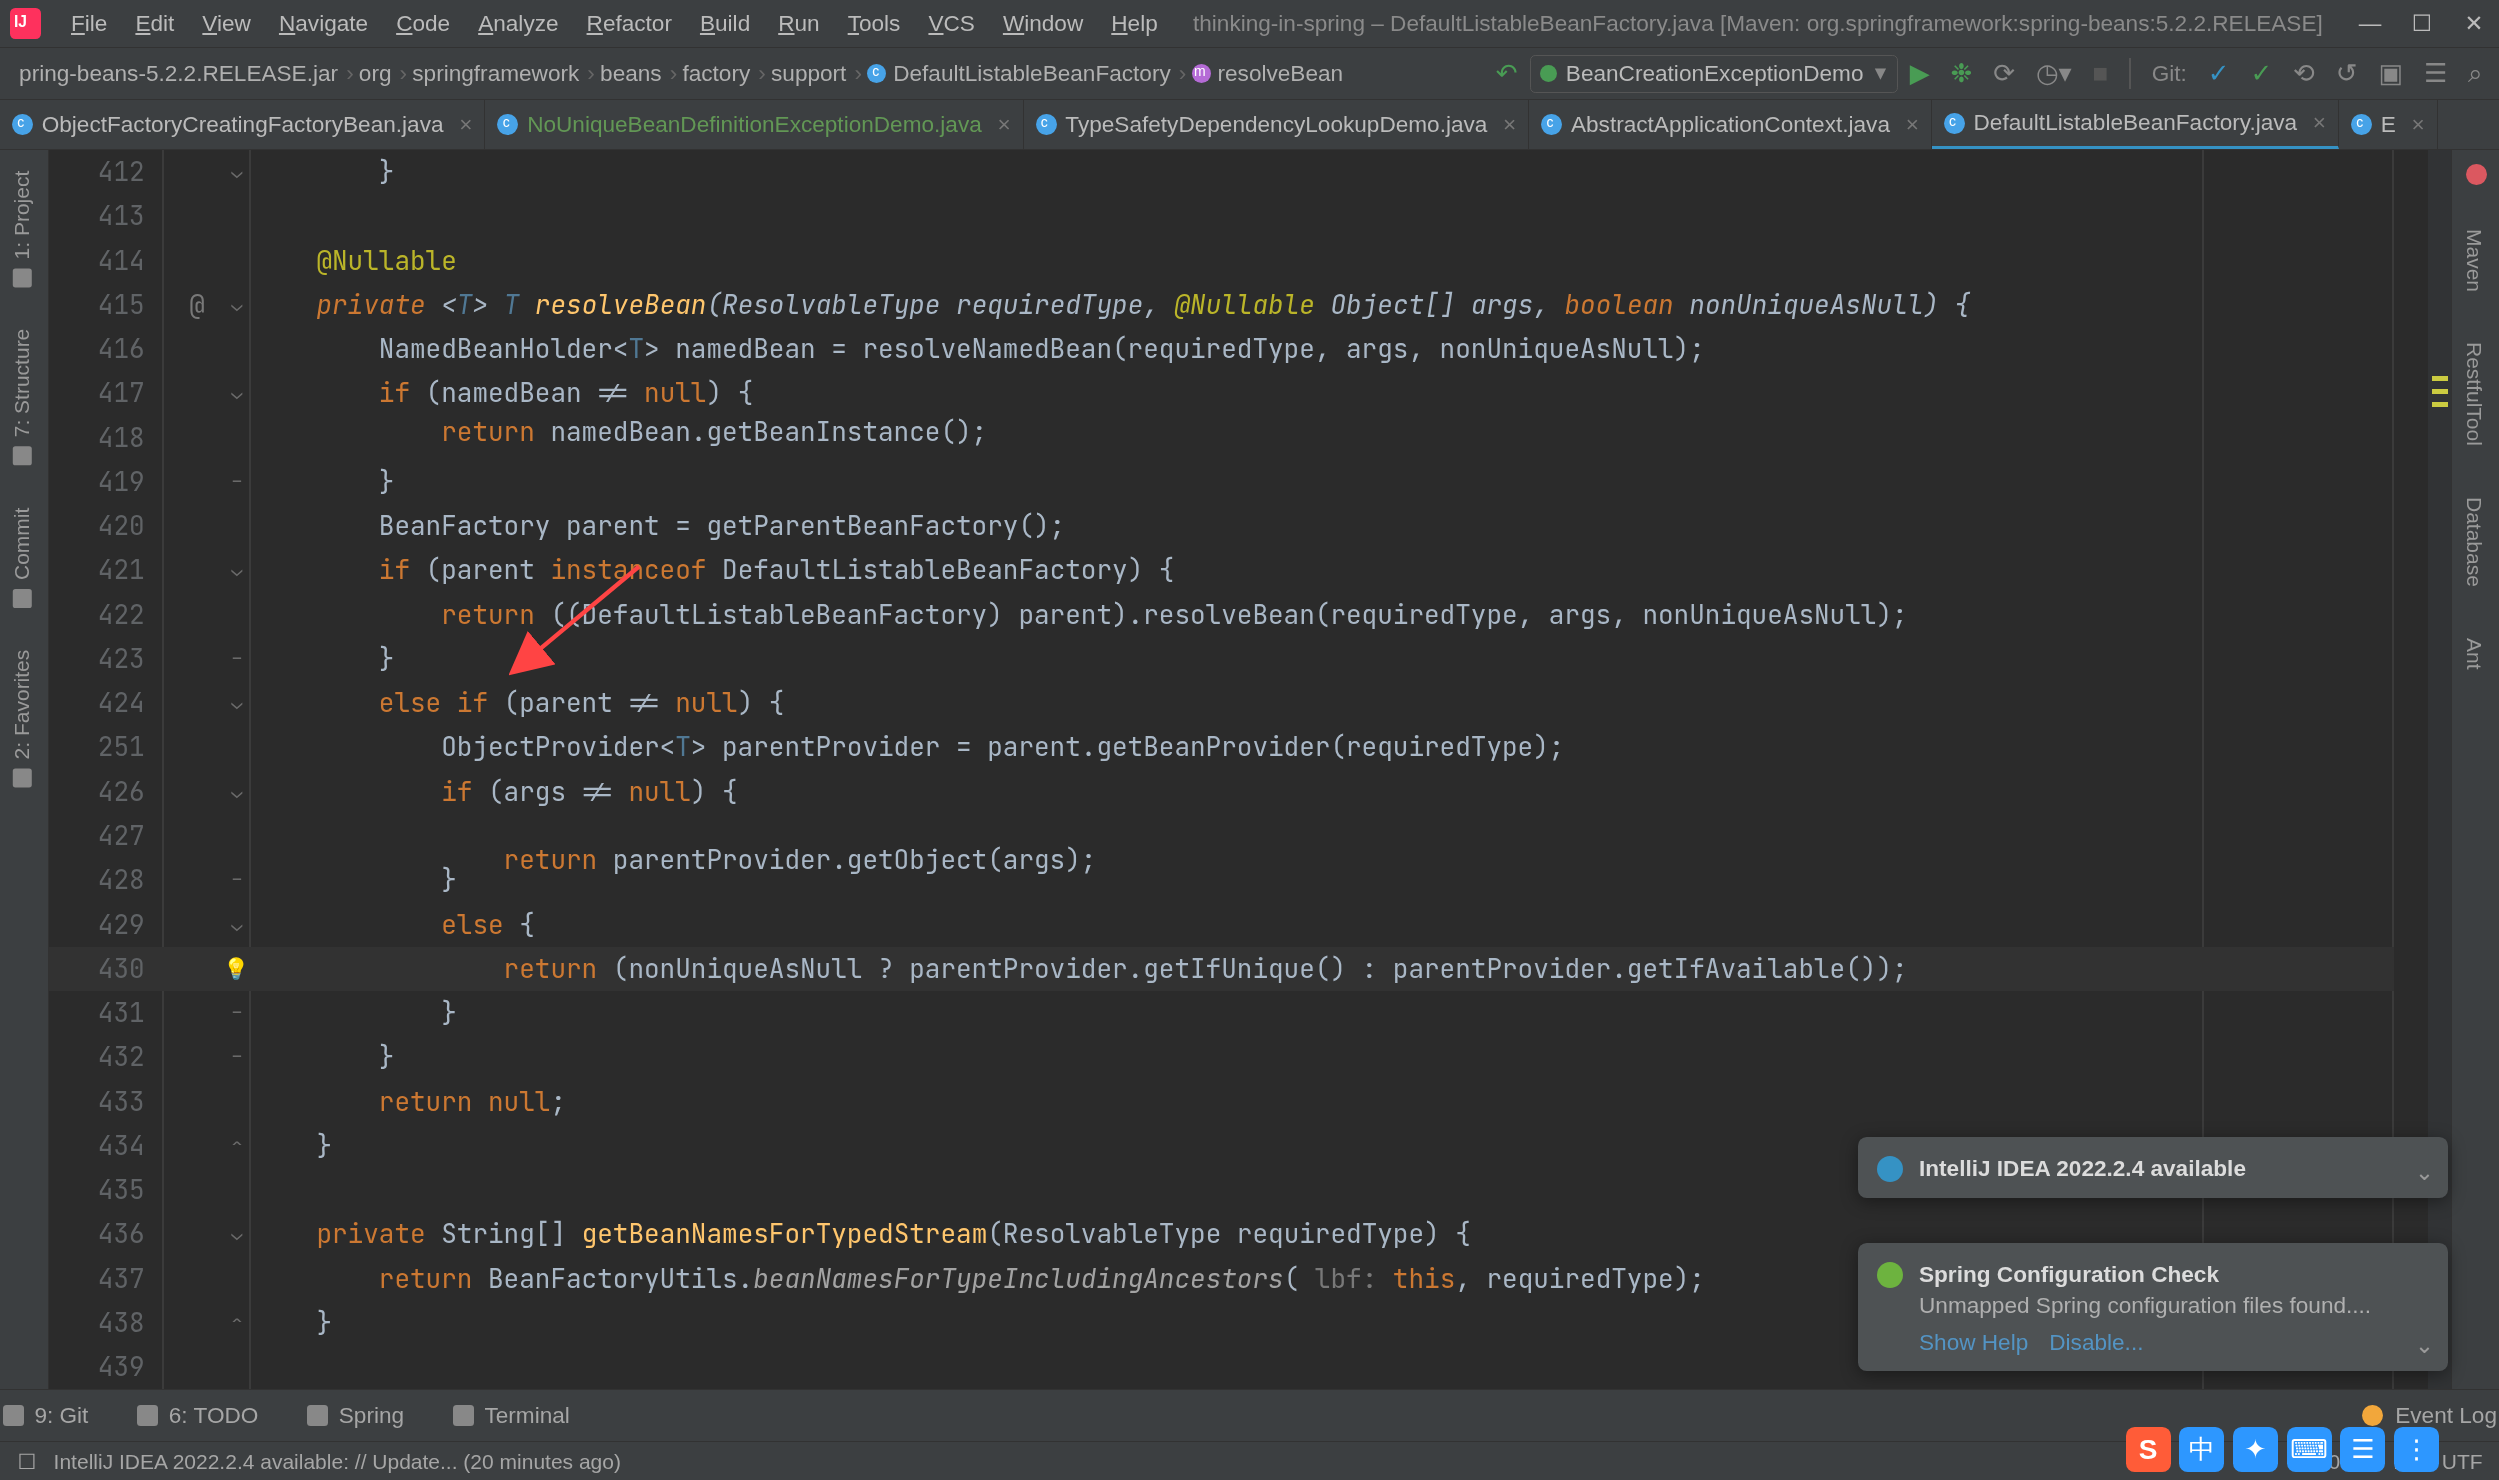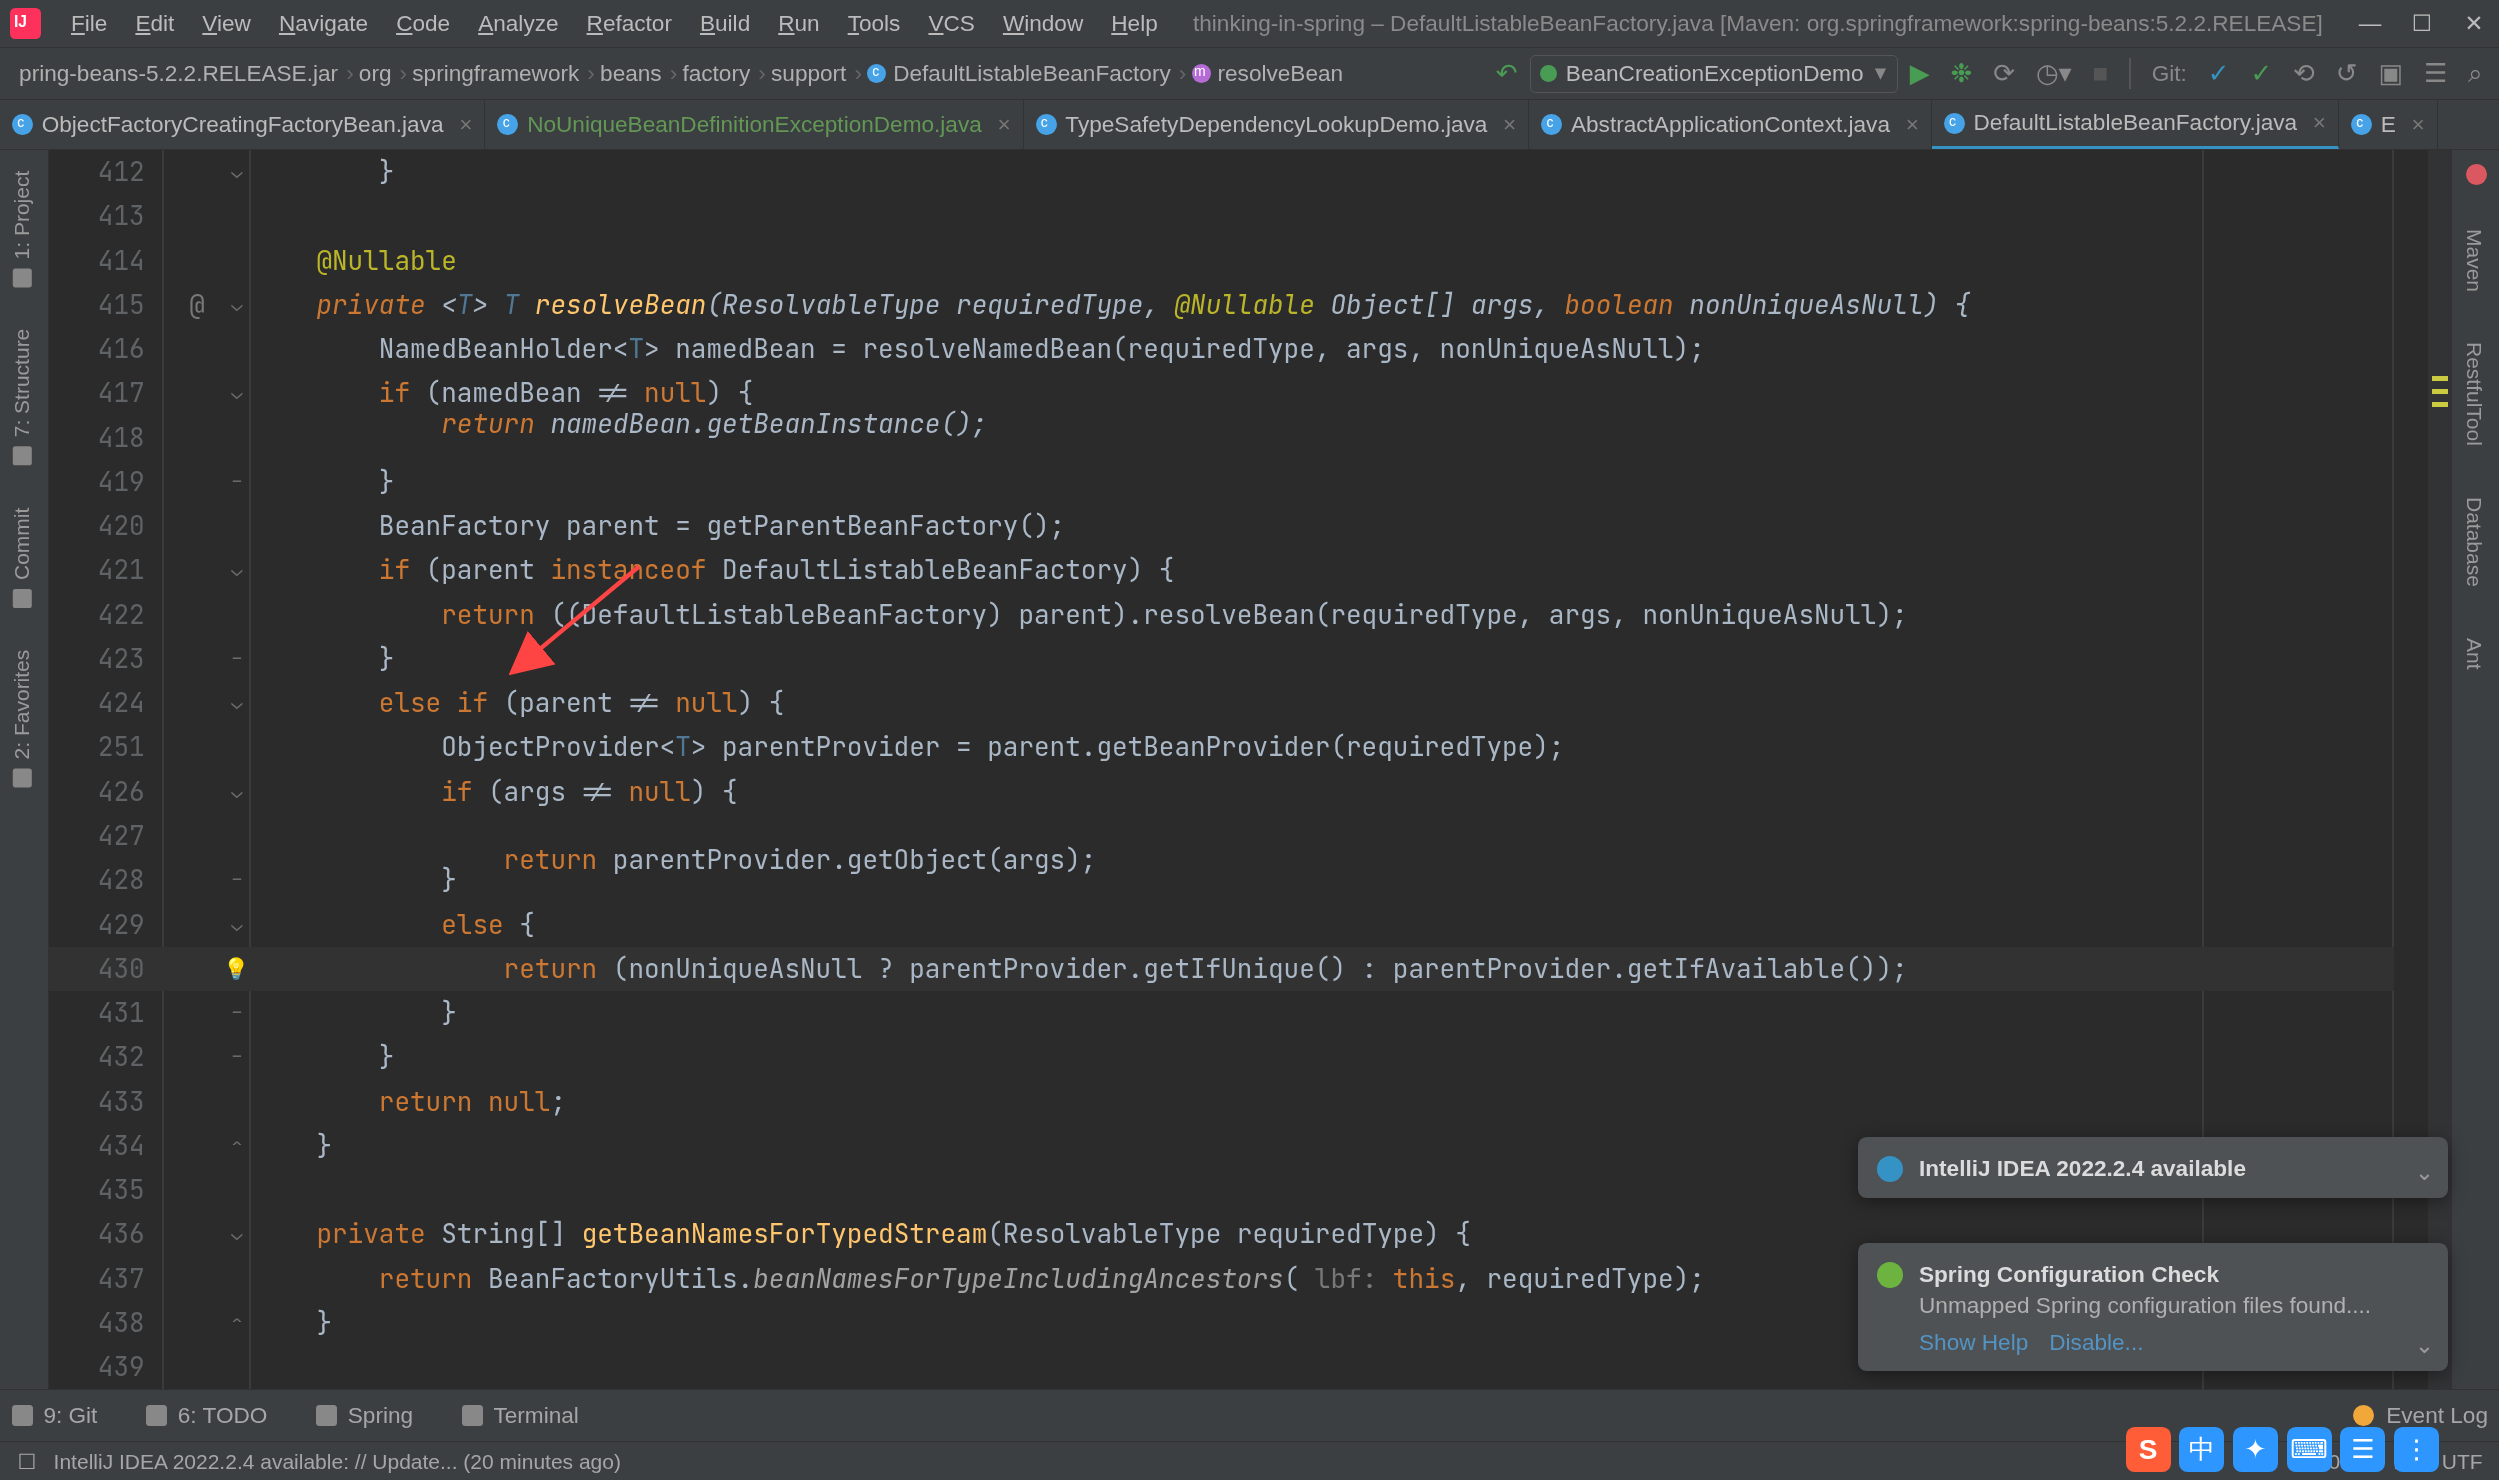--- a/index.html
+++ b/index.html
@@ -143,21 +143,21 @@
 }
 .notif .n-title{color:#dcdcdc;font-weight:600;}
 .notif .n-body{color:#b0b0b0;padding-top:5.2px;}
 .notif .n-link{color:#5394c4;padding-top:10.4px;display:inline-block;margin-right:21px;}
 .notif .n-ic{position:absolute;left:19px;top:19px;width:26px;height:26px;border-radius:13px;}
 .notif .chev{position:absolute;right:14px;bottom:12px;color:#9a9a9a;}
 
 .btm-tools{
   position:absolute; left:0; right:0; bottom:40px; height:52px;
   background:#3c3f41; border-top:0.9px solid #323232;
-  display:flex; align-items:center; padding:0 12px; 
+  display:flex; align-items:center; padding:0 3px; 
 }
 .btm-tools .bt-item{color:#a6a6a6;display:flex;align-items:center;gap:10.4px;}
 .btm-tools .bt-ic{width:21px;height:21px;background:#888;border-radius:3.5px;}
 .btm-right{margin-left:auto;display:flex;align-items:center;gap:12px;color:#a6a6a6;}
 .warn-b{width:21px;height:21px;border-radius:10.4px;background:#f2a73b;}
 
 .status{
   position:absolute; left:0; right:0; bottom:0; height:40px;
   background:#3c3f41; border-top:0.9px solid #323232;
   display:flex; align-items:center; padding:0 17.4px; gap:17.4px;
@@ -338,21 +338,21 @@
       <div class="fold" style="position: absolute; top: 1062px; width: 100%;">⌄</div>
       <div class="fold" style="position: absolute; top: 1151px; width: 100%;">⌃</div>
     </div>
   <div class="code-col s" id="codelines">
       <div class="code-line" style="position: absolute; top: 0px;">        }</div>
       <div class="code-line" style="position: absolute; top: 44px;"></div>
       <div class="code-line" style="position: absolute; top: 89px;">    <span class="ann">@Nullable</span></div>
       <div class="code-line" style="position: absolute; top: 133px; font-style: italic;">    <span class="k">private</span> &lt;<span class="t">T</span>&gt; <span class="t">T</span> <span class="m">resolveBean</span>(ResolvableType requiredType, <span class="ann">@Nullable</span> Object[] args, <span class="k">boolean</span> nonUniqueAsNull) {</div>
       <div class="code-line" style="position: absolute; top: 177px;">        NamedBeanHolder&lt;<span class="t">T</span>&gt; namedBean = resolveNamedBean(requiredType, args, nonUniqueAsNull);</div>
       <div class="code-line" style="position: absolute; top: 221px;">        <span class="k">if</span> (namedBean != <span class="k">null</span>) {</div>
-      <div class="code-line" style="position: absolute; top: 252px; font-style: italic;">            <span class="k">return</span> namedBean.getBeanInstance();</div>
+      <div class="code-line" style="position: absolute; top: 260px;">            <span class="k">return</span> namedBean.getBeanInstance();</div>
       <div class="code-line" style="position: absolute; top: 310px;">        }</div>
       <div class="code-line" style="position: absolute; top: 354px;">        BeanFactory parent = getParentBeanFactory();</div>
       <div class="code-line" style="position: absolute; top: 398px;">        <span class="k">if</span> (parent <span class="k">instanceof</span> DefaultListableBeanFactory) {</div>
       <div class="code-line" style="position: absolute; top: 443px;">            <span class="k">return</span> ((DefaultListableBeanFactory) parent).resolveBean(requiredType, args, nonUniqueAsNull);</div>
       <div class="code-line" style="position: absolute; top: 487px;">        }</div>
       <div class="code-line" style="position: absolute; top: 531px;">        <span class="k">else if</span> (parent != <span class="k">null</span>) {</div>
       <div class="code-line" style="position: absolute; top: 575px;">            ObjectProvider&lt;<span class="t">T</span>&gt; parentProvider = parent.getBeanProvider(requiredType);</div>
       <div class="code-line" style="position: absolute; top: 620px;">            <span class="k">if</span> (args != <span class="k">null</span>) {</div>
       <div class="code-line" style="position: absolute; top: 664px; margin-top: 24px;">                <span class="k">return</span> parentProvider.getObject(args);</div>
       <div class="code-line" style="position: absolute; top: 708px;">            }</div>

